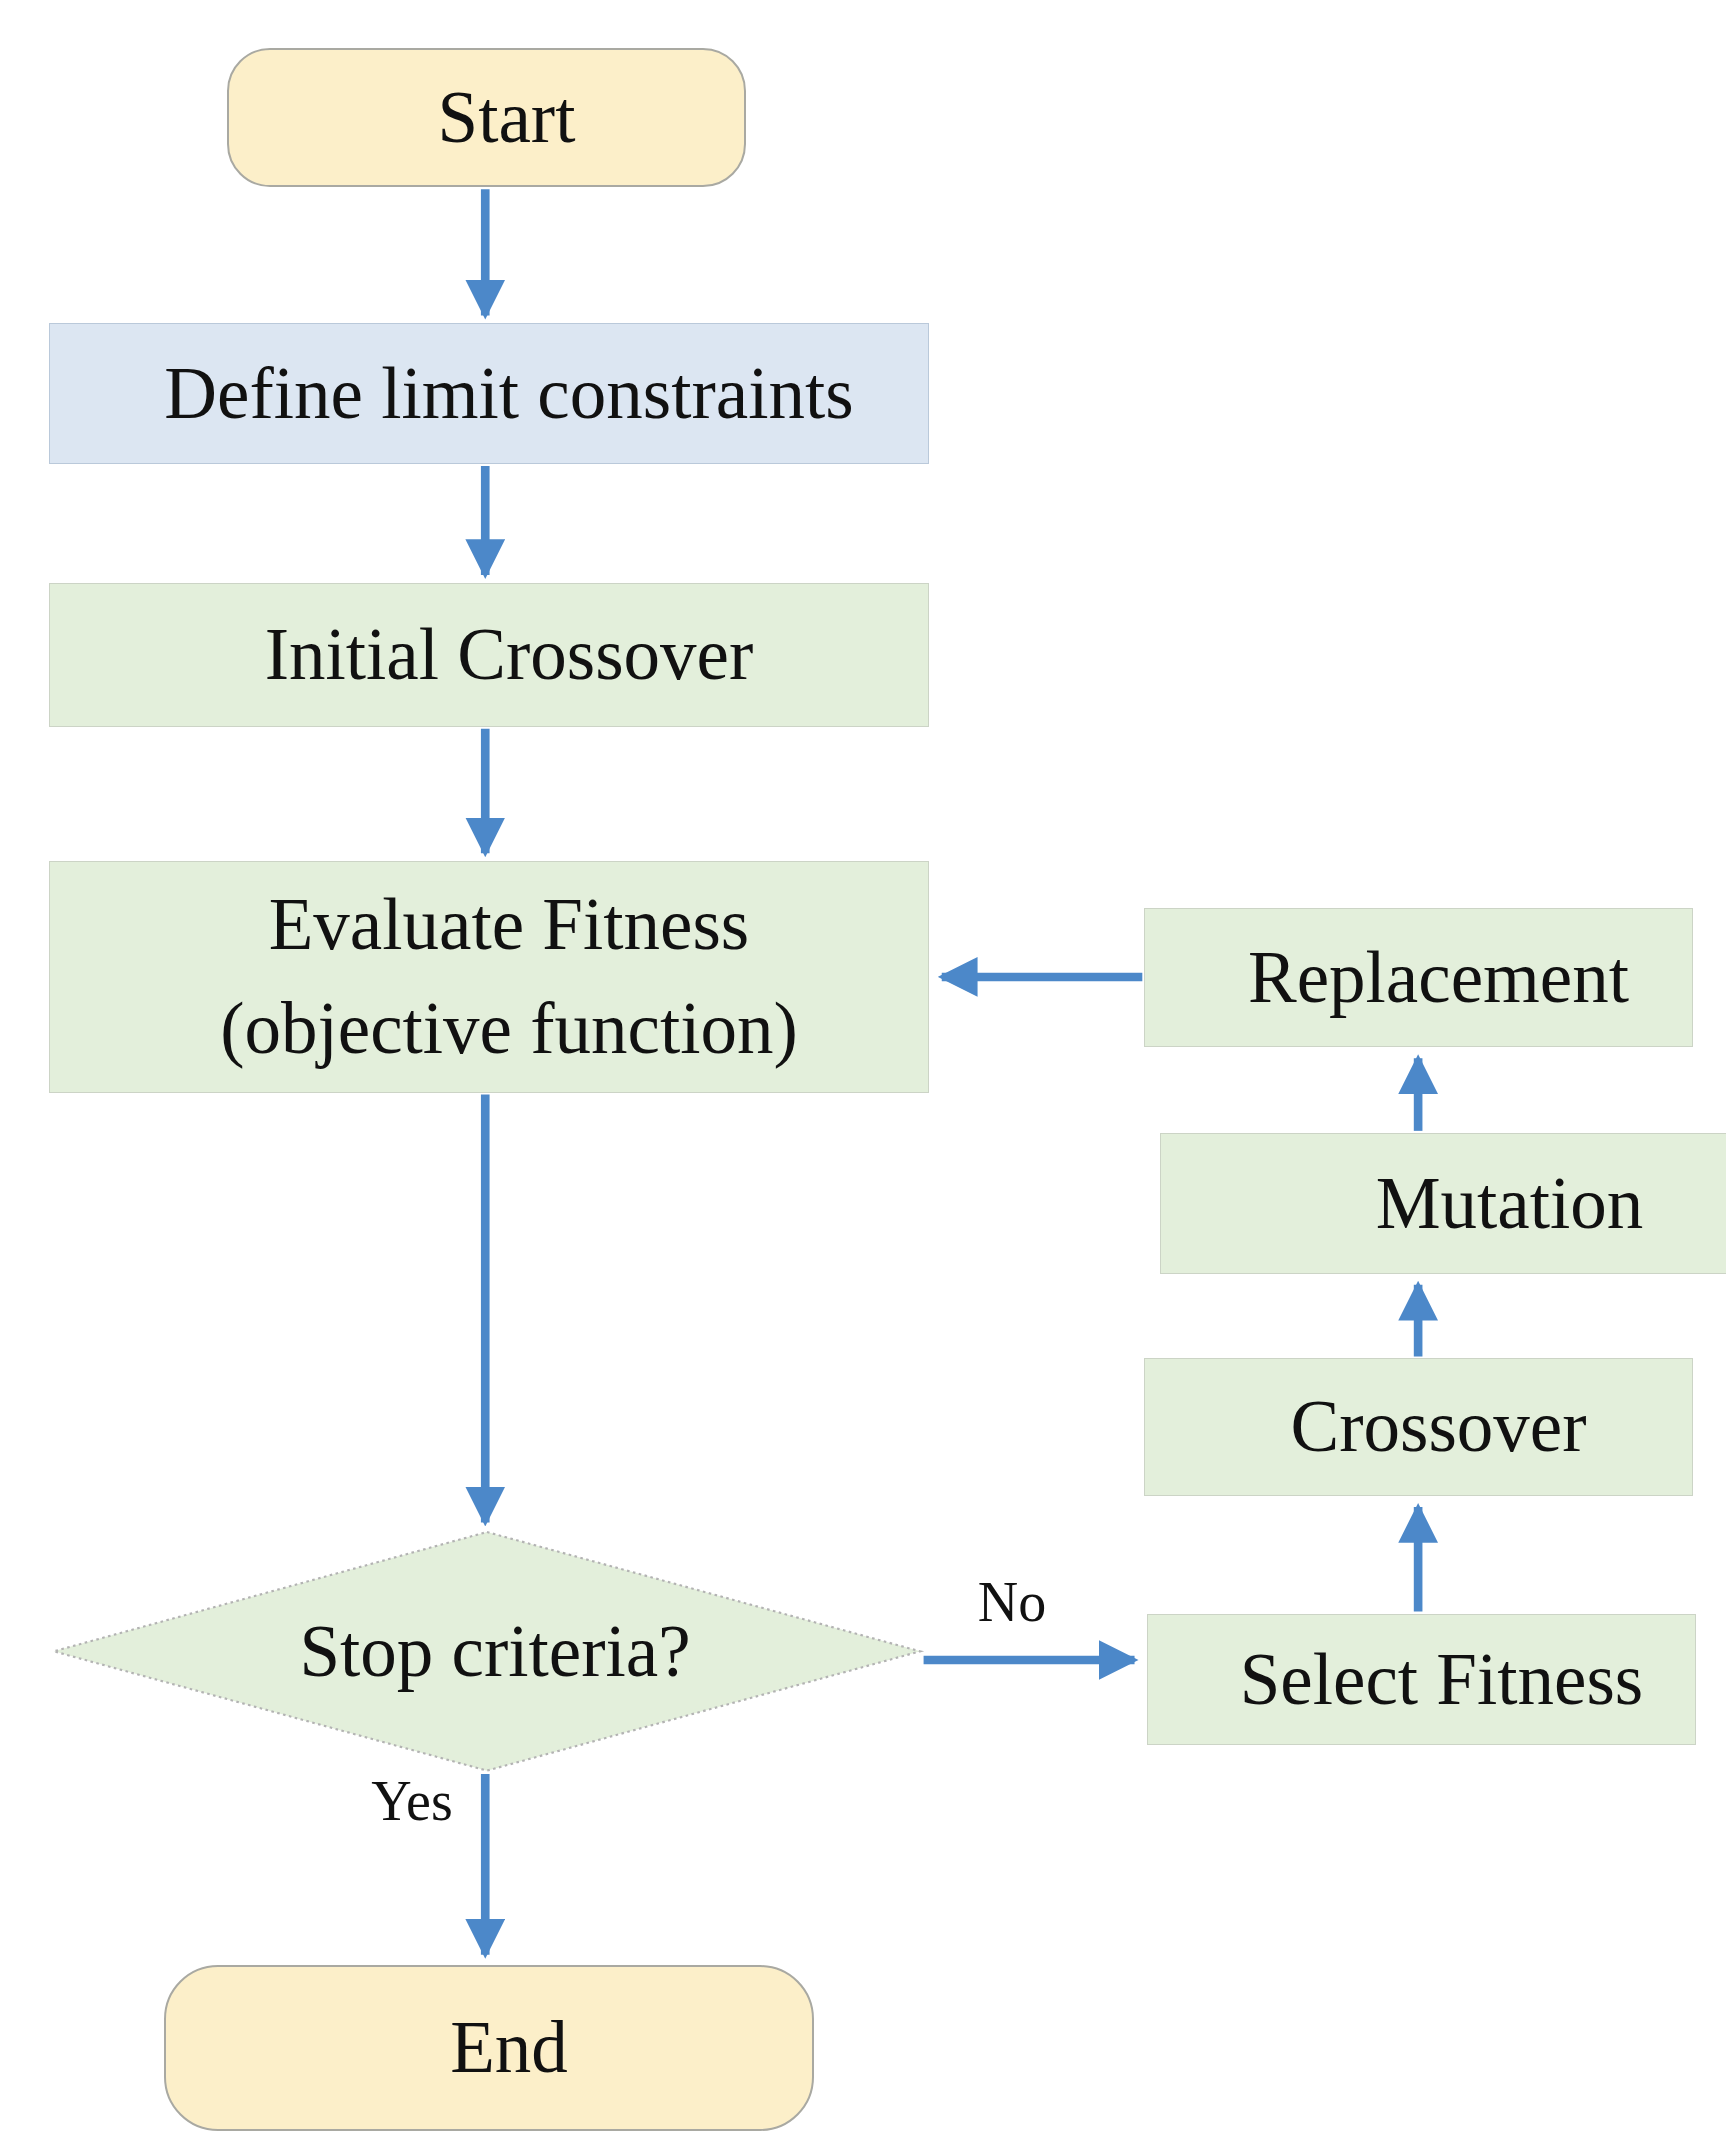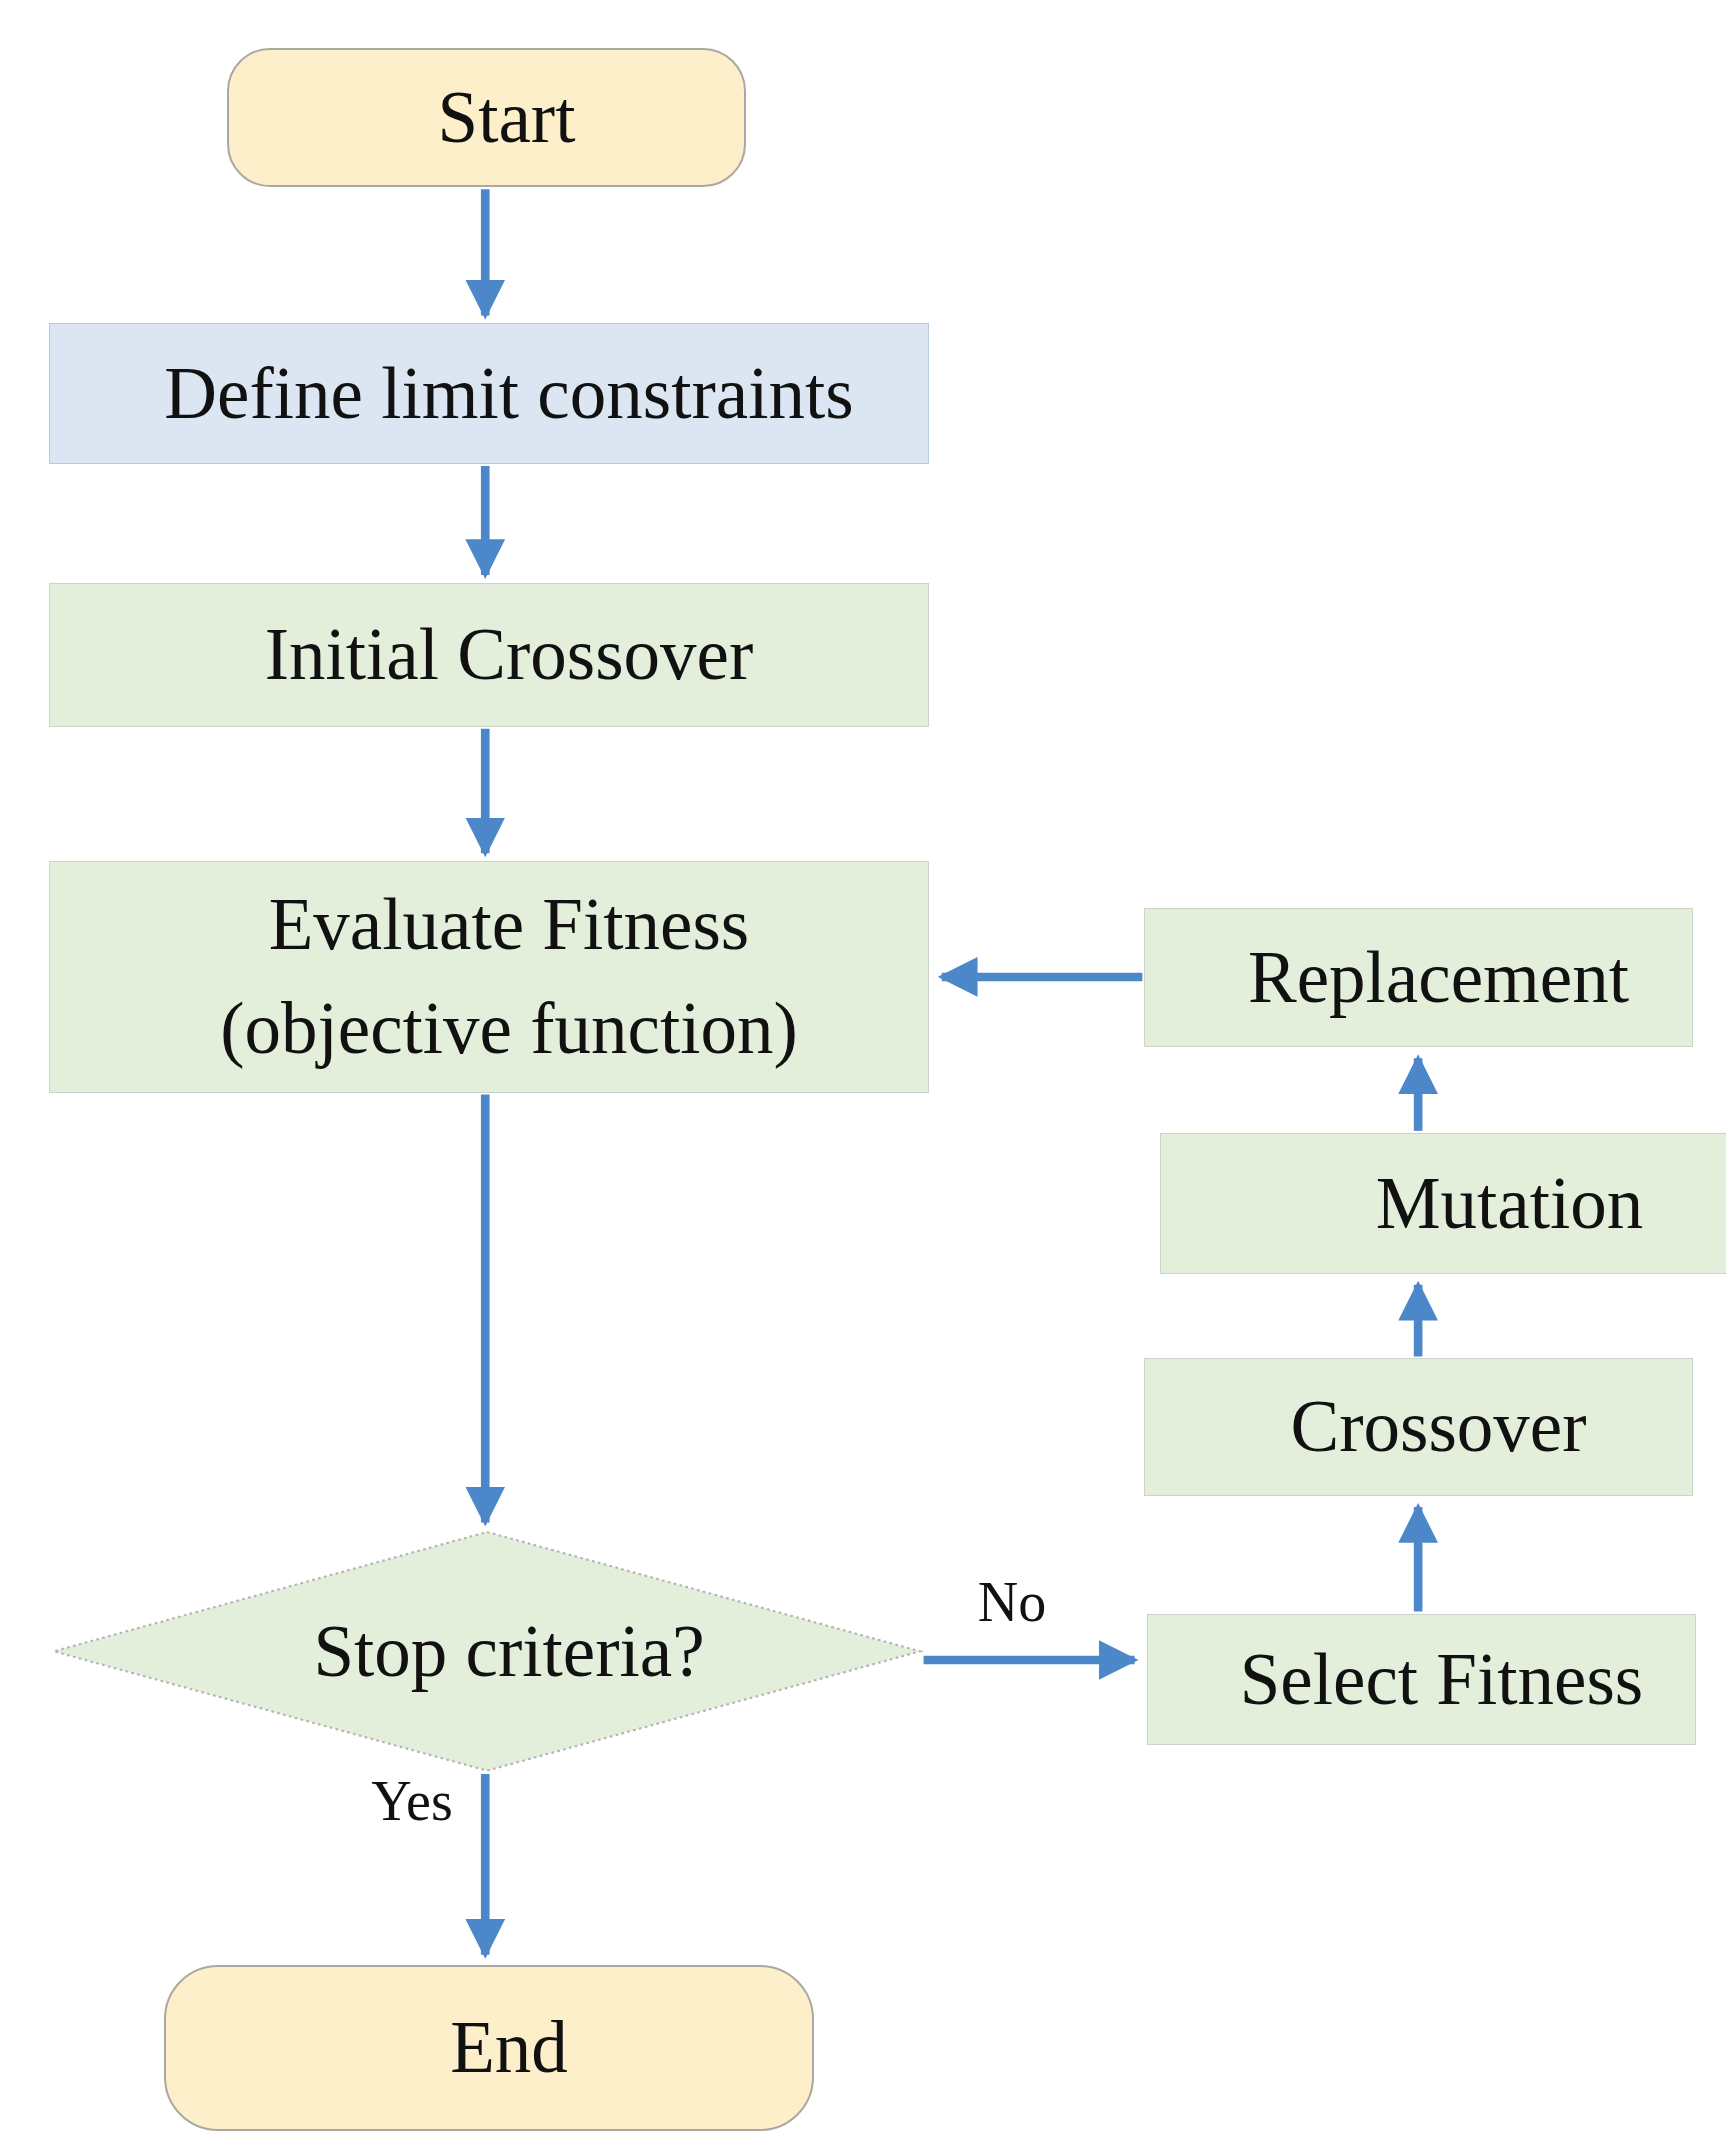--- a/index.html
+++ b/index.html
@@ -78,21 +78,21 @@
     <span>Initial Crossover</span>
   </div>
 
   <div class="node process fill-green two-line" style="left:49px;top:861px;width:880px;height:232px;">
     <span>
       <span>Evaluate Fitness</span><br>
       <span>(objective function)</span>
     </span>
   </div>
 
-  <div class="node diamond-label" style="left:56px;top:1532px;width:866px;height:239px;">
+  <div class="node diamond-label" style="left:42px;top:1532px;width:866px;height:239px;">
     <span>Stop criteria?</span>
   </div>
 
   <div class="node terminator r-end" style="left:164px;top:1965px;width:650px;height:166px;">
     <span>End</span>
   </div>
 
   <div class="node process fill-green" style="left:1144px;top:908px;width:549px;height:139px;">
     <span>Replacement</span>
   </div>

